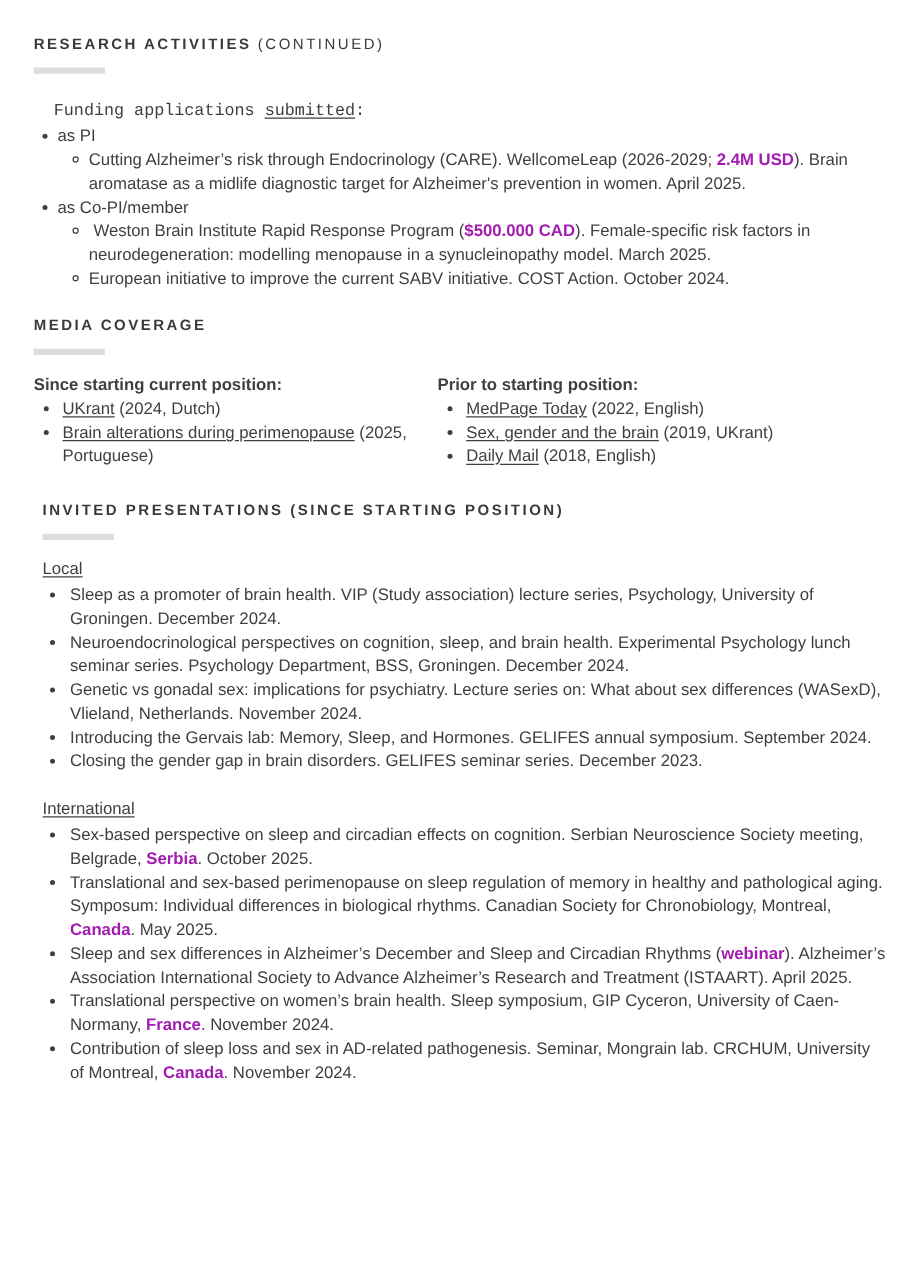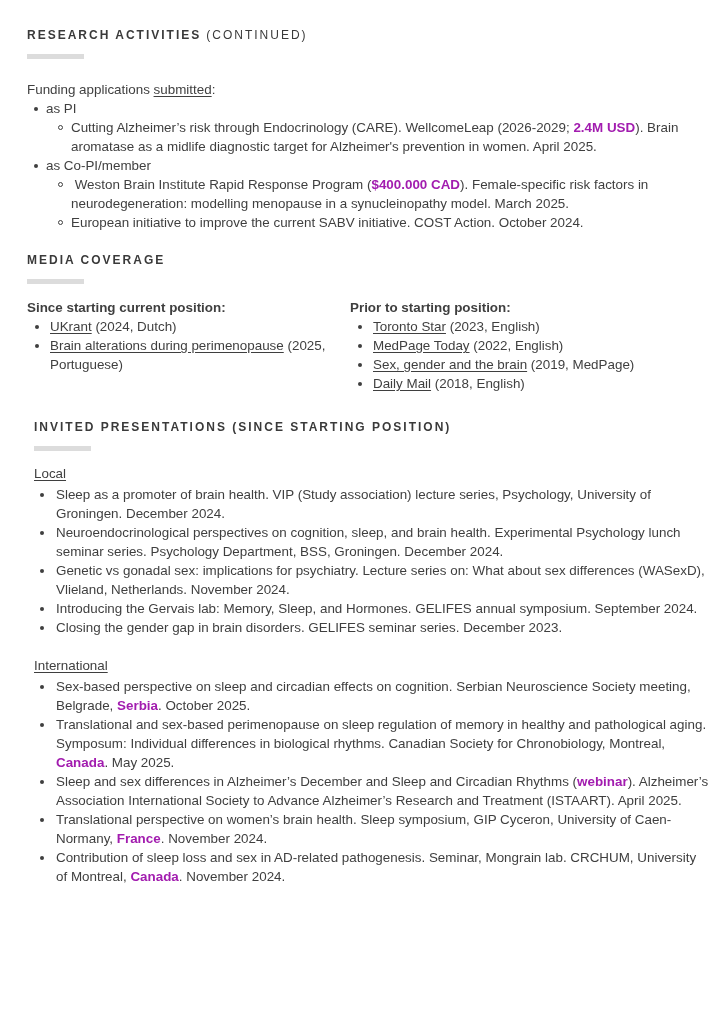--- a/index.html
+++ b/index.html
@@ -15,21 +15,21 @@
 
   .sec-title {
     font-size: 12px; line-height: 20px;
     font-weight: 700; letter-spacing: 2px;
     color: #3a3a3a; margin: 0;
   }
   .sec-title .light { font-weight: 400; margin-left: 5px; }
 
   .divider { width: 57px; height: 5px; background: #dcdcdc; margin-top: 9px; }
 
-  .intro { margin: 21px 0 0 0; }
+  .intro { margin: 21px 0 0 16px; font-family: Liberation Mono, monospace; }
 
   .li { display: flex; align-items: flex-start; justify-content: center; }
   .tx { flex: 1 1 auto; }
   .mk { display: block; }
   .dot { display: block; width: 4px; height: 4px; border-radius: 50%; background: #3f3f3f; margin-top: 8px; }
   .circ { display: block; width: 5px; height: 5px; border-radius: 50%; border: 1px solid #3f3f3f; margin-top: 7px; }
 
   .lvl1 { padding-left: 7px; }
   .lvl1 .mk { flex: 0 0 12px; }
   .lvl2 { padding-left: 31px; }
@@ -79,21 +79,21 @@
         <div class="li lvl1">
           <span class="mk">
             <i class="dot"></i>
           </span>
           <span class="tx"><span>as Co-PI/member</span></span>
         </div>
         <div class="li lvl2">
           <span class="mk">
             <i class="circ"></i>
           </span>
-          <span class="tx"><span>&nbsp;Weston Brain Institute Rapid Response Program (</span><span class="b">$400.000 CAD</span><span>). Female-specific risk factors in neurodegeneration: modelling menopause in a synucleinopathy model. March 2025.</span></span>
+          <span class="tx"><span>&nbsp;Weston Brain Institute Rapid Response Program (</span><span class="b">$500.000 CAD</span><span>). Female-specific risk factors in neurodegeneration: modelling menopause in a synucleinopathy model. March 2025.</span></span>
         </div>
         <div class="li lvl2">
           <span class="mk">
             <i class="circ"></i>
           </span>
           <span class="tx"><span>European initiative to improve the current SABV initiative. COST Action. October 2024.</span></span>
         </div>
       </div>
   </section>
 
@@ -118,33 +118,27 @@
             </div>
           </div>
       </div>
       <div class="col-right">
         <p class="colhead">Prior to starting position:</p>
         <div class="list">
             <div class="li lvl1">
               <span class="mk">
                 <i class="dot"></i>
               </span>
-              <span class="tx"><span class="u">Toronto Star</span><span> (2023, English)</span></span>
-            </div>
-            <div class="li lvl1">
-              <span class="mk">
-                <i class="dot"></i>
-              </span>
               <span class="tx"><span class="u">MedPage Today</span><span> (2022, English)</span></span>
             </div>
             <div class="li lvl1">
               <span class="mk">
                 <i class="dot"></i>
               </span>
-              <span class="tx"><span class="u">Sex, gender and the brain</span><span> (2019, MedPage)</span></span>
+              <span class="tx"><span class="u">Sex, gender and the brain</span><span> (2019, UKrant)</span></span>
             </div>
             <div class="li lvl1">
               <span class="mk">
                 <i class="dot"></i>
               </span>
               <span class="tx"><span class="u">Daily Mail</span><span> (2018, English)</span></span>
             </div>
           </div>
       </div>
     </div>

